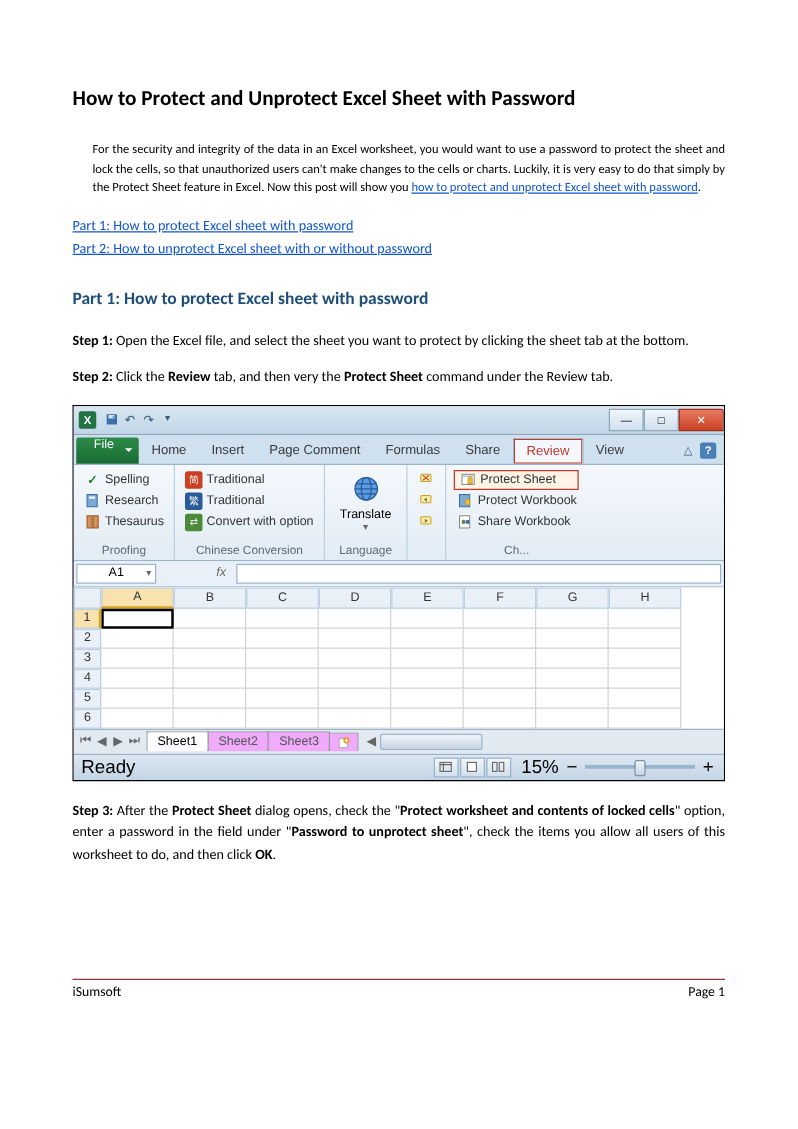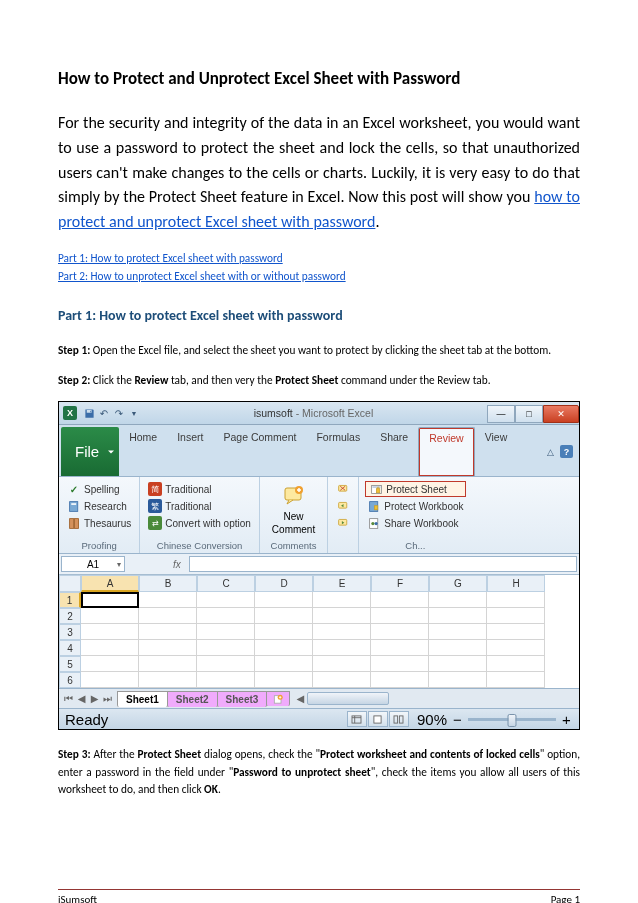--- a/index.html
+++ b/index.html
@@ -13,24 +13,24 @@
   padding: 68px 58px 40px 58px;
   box-sizing: border-box;
 }
 h1 {
   font-size: 17px;
   font-weight: bold;
   margin: 0 0 22px 0;
   color: #000;
 }
 .intro {
-  font-size: 16px;
+  font-size: 10px;
   line-height: 1.55;
   text-align: justify;
-  margin: 0 0 14px 0;
+  margin: 0 0 14px 16px;
 }
 .link {
   color: #1155cc;
   text-decoration: underline;
   cursor: pointer;
 }
 .toc {
   font-size: 11.3px;
   line-height: 1.6;
   margin-bottom: 22px;
@@ -91,22 +91,22 @@
 
 .tabs {
   display: flex;
   background: #cfe0ee;
   border-bottom: 1px solid #9ab4cc;
   padding-top: 2px;
 }
 .file-tab {
   background: linear-gradient(#2b8b48, #196b33);
   color: #fff;
-  padding: 16px 14px;
-  font-size: 15px;
+  padding: 0 14px;
+  font-size: 10px;
   border-radius: 2px 2px 0 0;
   margin-left: 2px;
   position: relative;
 }
 .file-tab::after {
   content: '';
   position: absolute;
   right: 5px;
   top: 50%;
   width: 0; height: 0;
@@ -205,21 +205,21 @@
 
 .tabstrip {
   display: flex; align-items: center;
   background: #e1e9f1; height: 19px; border-top: 1px solid #9ab4cc;
   font-size: 10px;
 }
 .tabnav { display: flex; gap: 0; padding: 0 3px; }
 .tabnav span { width: 13px; text-align: center; color: #666; }
 .stab {
   background: #fff; border: 1px solid #999; border-bottom: none;
-  padding: 2px 8px; border-radius: 0 0 2px 2px; margin-right: -1px; font-weight: bold;
+  padding: 2px 8px; border-radius: 0 0 2px 2px; margin-right: -1px;
 }
 .stab.inactive { background: #f0abfc; color: #555; }
 .stab.add { width: 14px; padding: 2px 4px; display: flex; align-items: center; justify-content: center; }
 .hscroll { flex: 1; display: flex; align-items: center; justify-content: flex-start; padding: 0 4px; }
 .thumb { width: 80px; height: 11px; background: linear-gradient(#f0f4f9, #c6d5e4); border: 1px solid #9ab4cc; border-radius: 2px; }
 
 .statusbar {
   display: flex; align-items: center; justify-content: space-between;
   background: linear-gradient(#dce7f1, #c3d5e5); height: 20px;
   border-top: 1px solid #9ab4cc; font-size: 15px; padding: 0 6px;
@@ -275,23 +275,20 @@
           <span class="qat-btn">
               <svg width="11" height="11" viewBox="0 0 16 16">
                 <path fill="#3b6da8" d="M2 2h11l1 1v11H2zM4 3v4h7V3zm5 1h1v2H9z"></path>
               </svg>
             </span>
           <span class="qat-btn">↶</span>
           <span class="qat-btn">↷</span>
           <span class="qat-btn" style="font-size:7px">▼</span>
         </div>
       </div>
-      <div class="win-center">
-        <span>isumsoft</span><span> - Microsoft Excel</span>
-      </div>
       <div class="win-controls">
         <span class="wc">—</span>
         <span class="wc">□</span>
         <span class="wc close">✕</span>
       </div>
     </div>
 
     <div class="tabs">
       <div class="file-tab" style="padding-right:20px">File</div>
       <div class="rtab">Home</div>
@@ -347,36 +344,35 @@
               <span>Traditional</span>
             </div>
           <div class="rbtn">
               <span class="ic" style="background:#4a8a3a;color:#fff;font-size:8px">⇄</span>
               <span>Convert with option</span>
             </div>
         </div>
         <div class="rgroup-label">Chinese Conversion</div>
       </div>
 
-
       <div class="rgroup">
         <div class="rbigbtn">
           <div class="bigic">
               <svg width="24" height="24" viewBox="0 0 24 24">
-                <rect x="3" y="4" width="16" height="12" rx="2" fill="#fde9a0" stroke="#caa030"></rect>
-                <path d="M7 16l-2 4 6-4" fill="#fde9a0" stroke="#caa030"></path>
-                <circle cx="17" cy="6" r="4" fill="#f0a030"></circle>
-                <path d="M17 4v4M15 6h4" stroke="#fff" stroke-width="1.5"></path>
+                <circle cx="12" cy="12" r="9" fill="#5a9de0" stroke="#2a5a9a"></circle>
+                <ellipse cx="12" cy="12" rx="4" ry="9" fill="none" stroke="#2a5a9a"></ellipse>
+                <path d="M3 12h18M4 8h16M4 16h16" stroke="#2a5a9a" fill="none"></path>
               </svg>
             </div>
-          <span>New</span>
-          <span>Comment</span>
-        </div>
-        <div class="rgroup-label">Comments</div>
-      </div>
+          <span>Translate</span>
+          <span style="font-size:7px;color:#666">▼</span>
+        </div>
+        <div class="rgroup-label">Language</div>
+      </div>
+
 
       <div class="rgroup" style="border-right:1px solid #bcd0e2">
         <div class="rstack">
           <div class="rbtn">
               <span class="ic">
                 <svg width="13" height="13" viewBox="0 0 16 16">
                   <rect x="2" y="3" width="10" height="7" rx="1" fill="#fde9a0" stroke="#caa030"></rect>
                   <path d="M4 4l6 5M10 4l-6 5" stroke="#c0392b"></path>
                 </svg>
               </span>
@@ -567,21 +563,21 @@
               </svg>
             </div>
           <div class="vb">
               <svg width="11" height="9" viewBox="0 0 12 10">
                 <rect x="1" y="1" width="4" height="8" fill="none" stroke="#666"></rect>
                 <rect x="7" y="1" width="4" height="8" fill="none" stroke="#666"></rect>
               </svg>
             </div>
         </div>
         <div class="zoom">
-          <span>90%</span>
+          <span>15%</span>
           <span class="zbtn">−</span>
           <div class="slider"></div>
           <span class="zbtn">+</span>
         </div>
       </div>
     </div>
   </div>
 
   <p class="step">
     <b>Step 3:</b><span> After the </span><b>Protect Sheet</b><span> dialog opens, check the "</span><b>Protect worksheet and contents of locked cells</b><span>" option, enter a password in the field under "</span><b>Password to unprotect sheet</b><span>", check the items you allow all users of this worksheet to do, and then click </span><b>OK</b><span>.</span>

